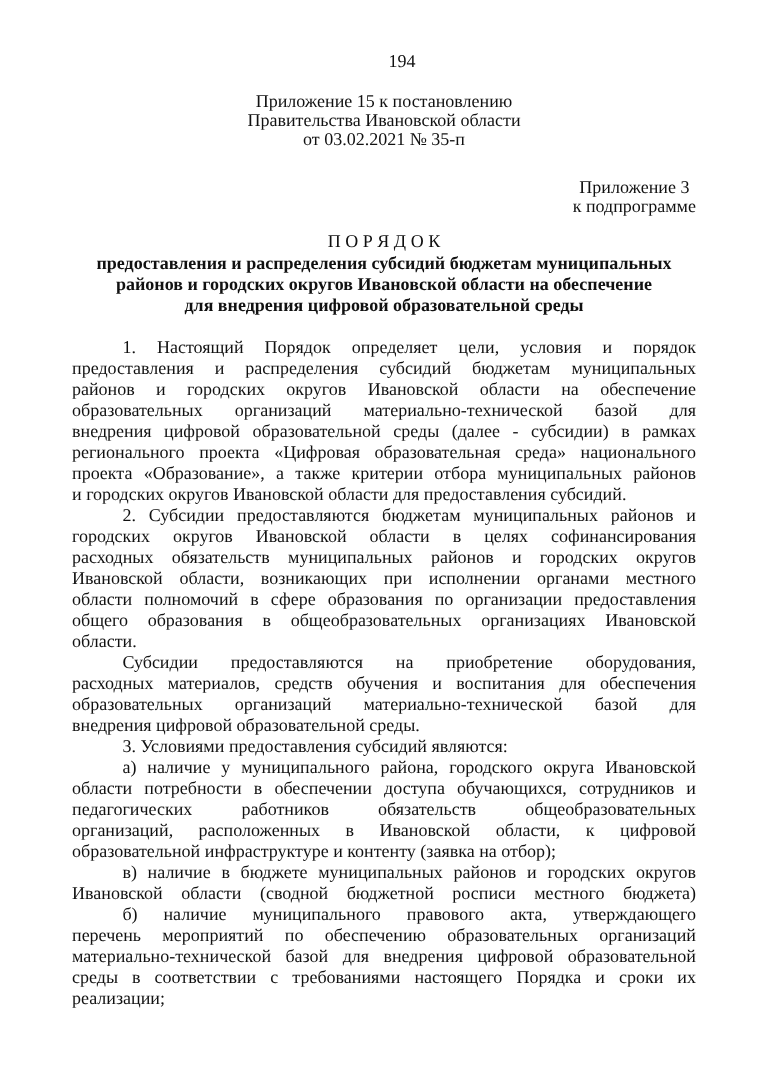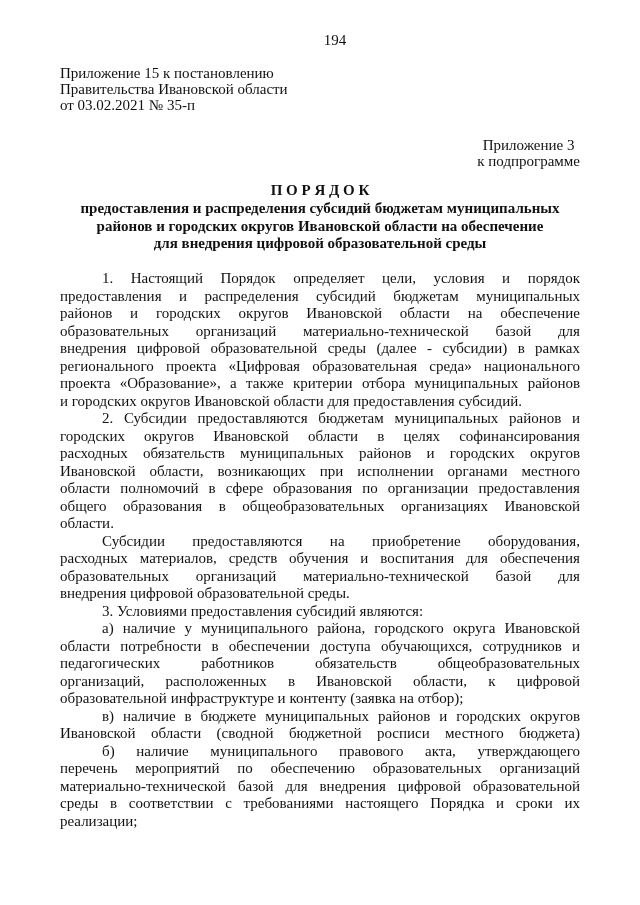--- a/index.html
+++ b/index.html
@@ -12,51 +12,51 @@
     width: 640px;
     height: 905px;
     background: #ffffff;
     overflow: hidden;
     font-family: "Liberation Serif", "DejaVu Serif", serif;
     color: #111111;
   }
   .content {
     position: absolute;
     left: 60px;
-    top: 1px;
+    top: 13px;
     width: 520px;
   }
   .page-number {
     margin-top: 31px;
     line-height: 17px;
     font-size: 15px;
     text-align: center;
     position: relative;
     left: 15px;
   }
   .annex-1 {
     margin-top: 16px;
     font-size: 15px;
     line-height: 16px;
-    text-align: left;
+    text-align: center;
   }
   .annex-2 {
     margin-top: 24px;
     font-size: 15px;
     line-height: 16px;
     width: fit-content;
     margin-left: auto;
     margin-right: 0;
     text-align: center;
   }
   .doc-title {
     margin-top: 13px;
     font-size: 15px;
     line-height: 17.8px;
-    font-weight: bold;
+    font-weight: normal;
     text-align: center;
   }
   .doc-subtitle {
     font-size: 15px;
     line-height: 17.8px;
     font-weight: bold;
     text-align: center;
   }
   .body-text {
     margin-top: 17px;

